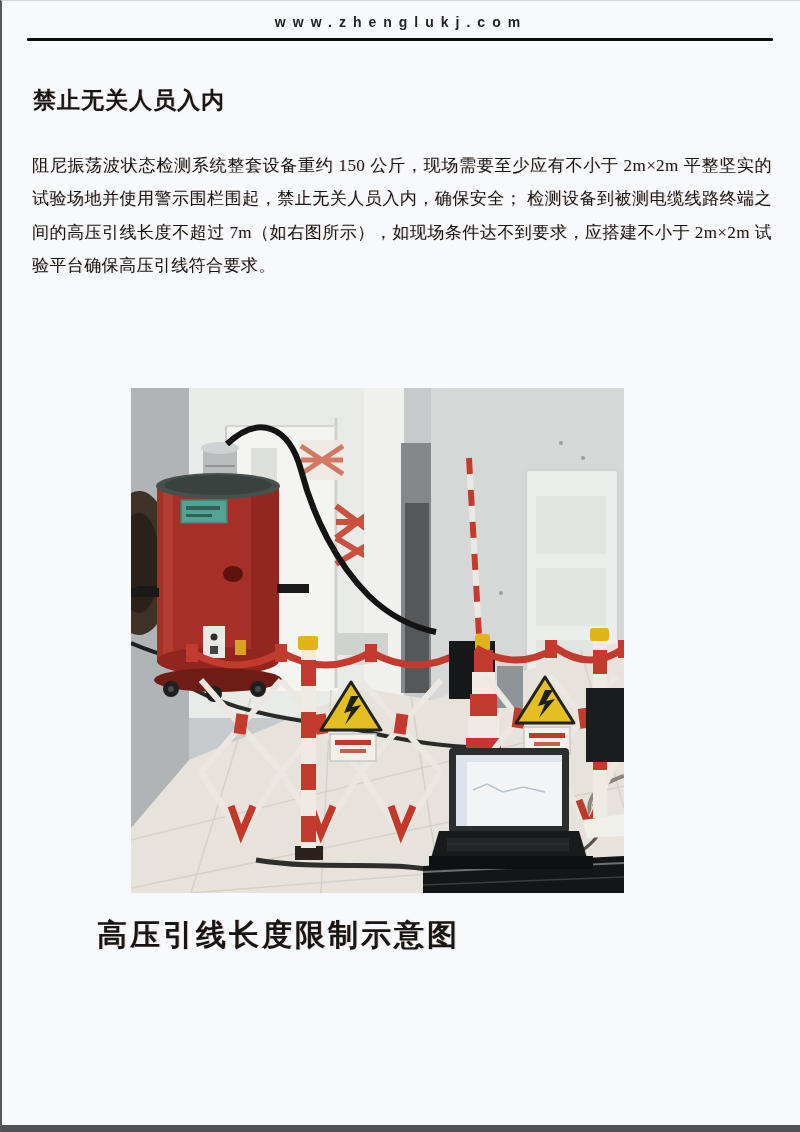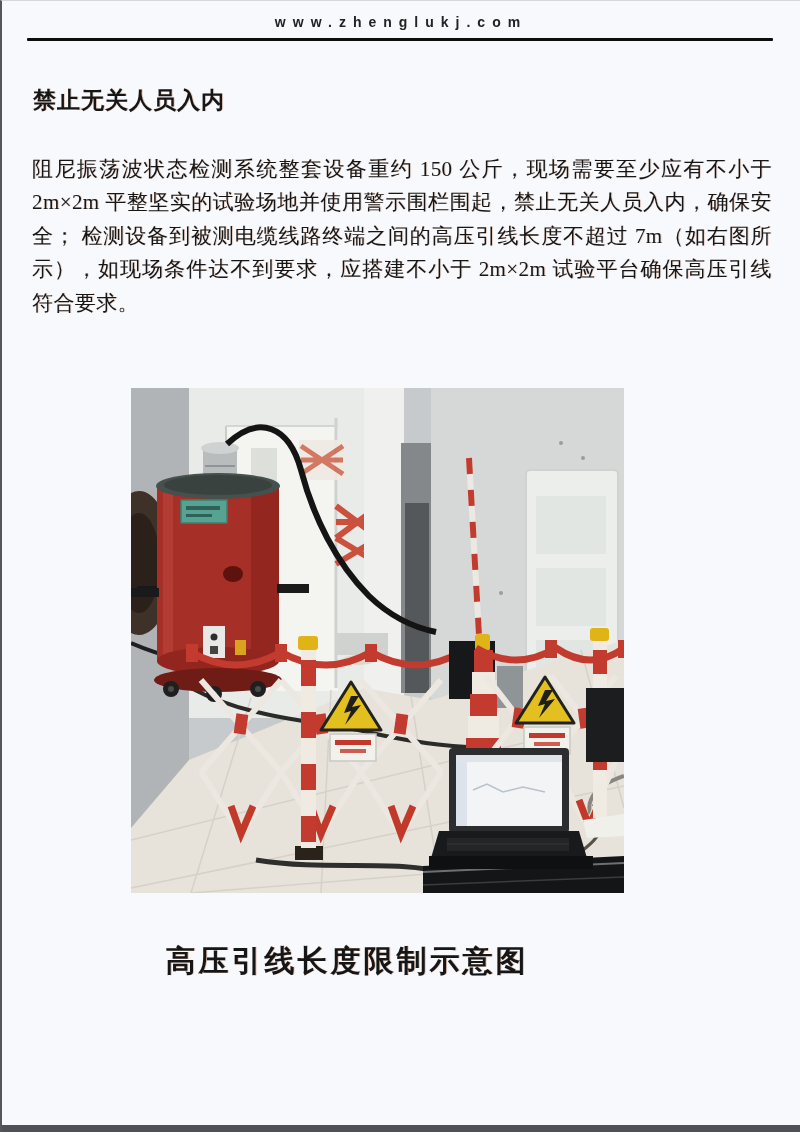--- a/index.html
+++ b/index.html
@@ -25,33 +25,32 @@
     position:absolute;top:37px;left:25px;right:27px;height:3px;
     border-radius:1px;
   }
   .section-title{
     position:absolute;top:69px;left:31px;
     font-size:23px;font-weight:700;letter-spacing:1px;
     text-shadow:1px 0 0 rgba(190,90,40,0.28);
   }
   .paragraph{
     position:absolute;top:131px;left:30px;width:740px;
-    font-size:21px;line-height:33.4px;
+    font-size:17px;line-height:33.4px;
     text-align:justify;
     letter-spacing:0.4px;
     text-shadow:1px 0 0 rgba(190,90,40,0.22);
   }
   .figure{
     position:absolute;left:129px;top:387px;width:493px;height:505px;
     overflow:hidden;
   }
   .figure svg{display:block;}
   .figure-caption{
-    position:absolute;top:940px;left:95px;width:500px;
-    text-align:center;
+    position:absolute;top:914px;left:95px;width:500px;
     font-size:30px;font-weight:700;letter-spacing:3px;
     text-shadow:1px 0 0 rgba(190,90,40,0.3);
   }
   .footer-bar{
     position:absolute;left:0;right:0;bottom:0;height:7px;
   }
 </style>
 </head>
 <body>
 

